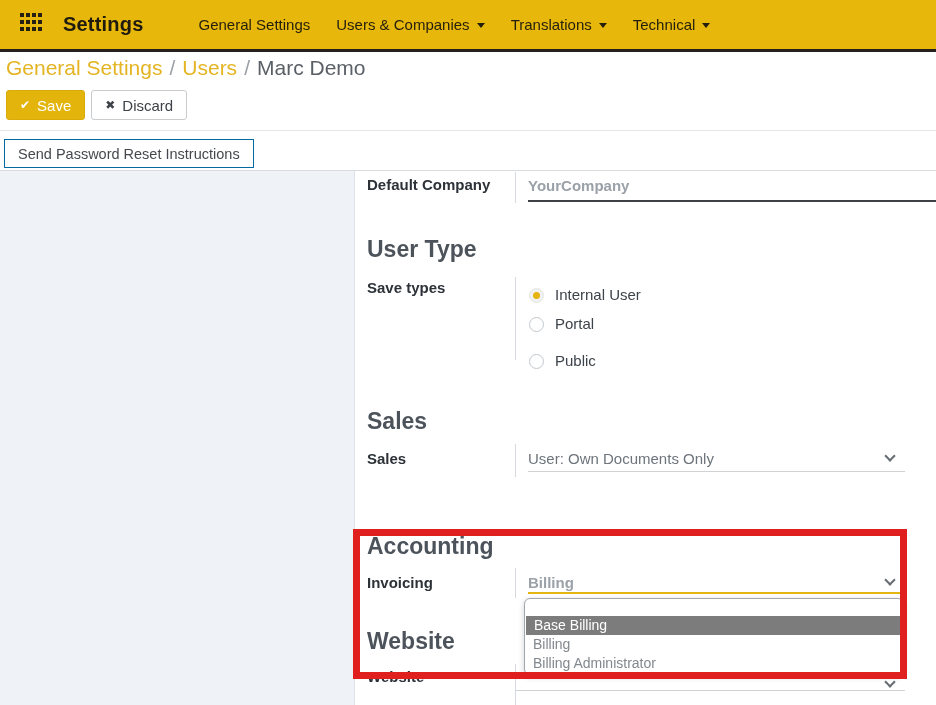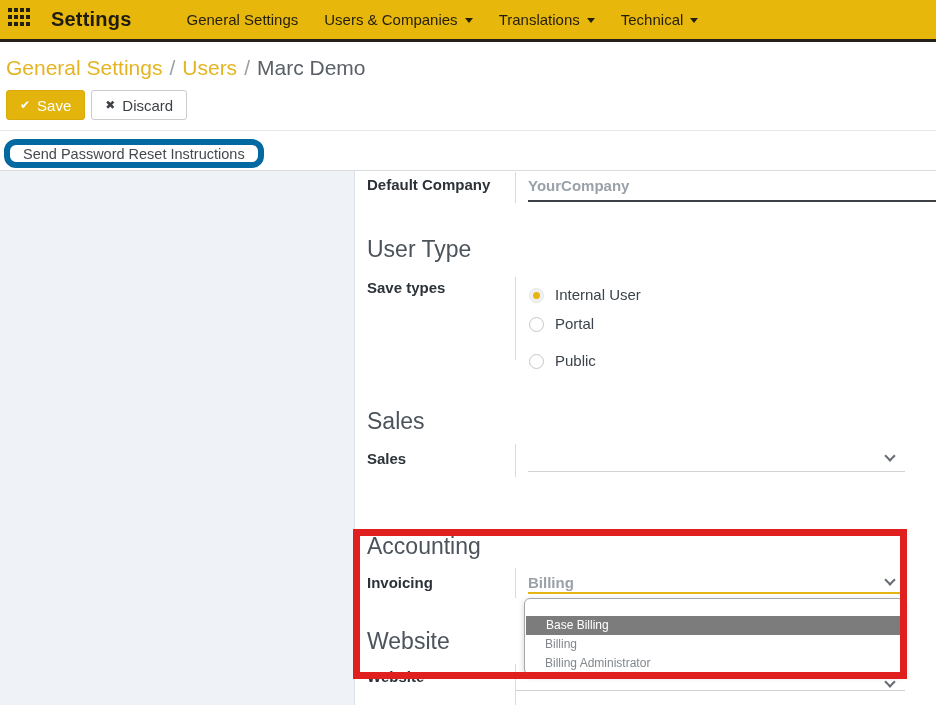--- a/index.html
+++ b/index.html
@@ -1,70 +1,70 @@
 <!DOCTYPE html>
 <html><head>
 <meta charset="utf-8">
 <style>
   * { margin:0; padding:0; box-sizing:border-box; }
   body { font-family:"Liberation Sans", sans-serif; background:#fff; }
   .screen { position:relative; width:936px; height:705px; overflow:hidden; background:#fff; font-family:"Liberation Sans", sans-serif; }
 
   
-  .topbar { position:absolute; left:0; top:0; width:936px; height:42px; background:#e7b70c; border-bottom:3px solid #25211a; display:flex; align-items:center; }
+  .topbar { position:absolute; left:0; top:0; width:936px; height:52px; background:#e7b70c; border-bottom:3px solid #25211a; display:flex; align-items:center;padding-left:12px; }
   .apps-icon { margin-left:8px; width:25px; height:24px; display:grid; grid-template-columns:repeat(4,4px); grid-template-rows:repeat(3,5px); gap:2px; cursor:pointer; }
   .apps-icon span { background:#241f12; width:4px; height:4px; }
   .app-title { margin-left:18px; font-size:20px; font-weight:700; color:#1f1b0e; letter-spacing:.2px; }
   .topmenu { display:flex; align-items:center; margin-left:55px; gap:26px; }
   .topmenu .mitem { font-size:15px; color:#241f0d; display:flex; align-items:center; gap:7px; cursor:pointer; }
   .caret-down { width:0; height:0; border-left:4px solid transparent; border-right:4px solid transparent; border-top:5px solid #241f0d; margin-top:2px; }
 
   
   .breadcrumb { position:absolute; left:6px; top:56px; font-size:21px; color:#8a8f94; }
   .breadcrumb a { color:#e4b422; text-decoration:none; cursor:pointer; }
   .breadcrumb .sep { color:#9aa0a6; margin:0 7px; }
   .breadcrumb .current { color:#5a6066; }
 
   
   .btn-row { position:absolute; left:6px; top:90px; display:flex; gap:6px; }
   .btn { height:30px; display:inline-flex; align-items:center; gap:7px; padding:0 13px; font-size:15px; border-radius:3px; cursor:pointer; border:1px solid transparent; }
   .btn-save { background:#e2b40c; color:#ffffff; border-color:#d8ab09; }
   .btn-discard { background:#ffffff; color:#3d4248; border-color:#c9cccf; }
   .btn .ic { font-size:12px; }
   .divider1 { position:absolute; left:0; top:130px; width:936px; height:1px; background:#e4e6e8; }
-  .btn-reset { position:absolute; left:4px; top:139px; height:29px; padding:0 13px; background:#fff; border:6px solid #0369a1; border-radius:12px; font-size:14.5px; color:#45494e; display:inline-flex; align-items:center; cursor:pointer; }
+  .btn-reset { position:absolute; left:4px; top:139px; height:29px; padding:0 13px; background:#fff; border:1px solid #0369a1; border-radius:0; font-size:14.5px; color:#45494e; display:inline-flex; align-items:center; cursor:pointer; }
   .divider2 { position:absolute; left:0; top:170px; width:936px; height:1px; background:#d9dcdf; }
 
   
   .sidebar { position:absolute; left:0; top:171px; width:355px; height:534px; background:#eff3f8; border-right:1px solid #dde2e7; }
   .formarea { position:absolute; left:356px; top:171px; width:580px; height:534px; background:#fff; }
 
   .flabel { position:absolute; font-size:15px; font-weight:700; color:#2c3238; }
   .fvalue { position:absolute; font-size:15px; }
   .muted { color:#9aa1a8;font-weight:bold; }
   .midgray { color:#6d747b; }
-  .heading { position:absolute; font-size:23px; font-weight:400; color:#4c535b; }
+  .heading { position:absolute; font-size:23px; font-weight:700; color:#4c535b; }
   .vsep { position:absolute; width:1px; background:#d6dade; }
   .hline { position:absolute; height:1px; background:#cfd3d6; }
   .chev { position:absolute; width:8px; height:8px; border-right:2px solid #676d73; border-bottom:2px solid #676d73; transform:rotate(45deg); }
 
   
   .radio-row { position:absolute; display:flex; align-items:flex-end; gap:11px; cursor:pointer; }
   .radio { width:15px; height:15px; border-radius:50%; border:1px solid #c3c8cd; background:#fff; position:relative; }
   .radio.sel { border-color:#e6e6e6; background:#f1f1f1; }
   .radio.sel::after { content:""; position:absolute; left:3px; top:3px; width:7px; height:7px; border-radius:50%; background:#e5b411; }
   .radio-label { font-size:15px; color:#3c434a; }
 
   
   .underline-dark { position:absolute; height:2px; background:#3d4146; }
   .underline-gold { position:absolute; height:2px; background:#e5b511; }
 
   
   .dd-panel { position:absolute; left:524px; top:598px; width:380px; height:77px; background:#fff; border:1px solid #a2a7ac; border-radius:6px; box-shadow:0 2px 6px rgba(0,0,0,.18); z-index:4; overflow:hidden; }
-  .dd-opt { height:19px; line-height:19px; font-size:12px; color:#82888e; padding-left:20px; cursor:pointer; }
+  .dd-opt { height:19px; line-height:19px; font-size:14px; color:#82888e; padding-left:8px; cursor:pointer; }
   .dd-opt.blank { height:17px; }
   .dd-opt.hl { background:#7c7c7c; color:#ffffff; margin:0 1px; }
 
   
   .redbox { position:absolute; left:353px; top:529px; width:554px; height:150px; border:7px solid #e01f1f; z-index:10; pointer-events:none; }
 </style>
 </head>
 <body>
 
 <div class="screen">
@@ -144,20 +144,21 @@
     <span class="radio-label">Portal</span>
   </div>
   <div class="radio-row" style="left:529px; top:352px;">
     <span class="radio"></span>
     <span class="radio-label">Public</span>
   </div>
 
   <div class="heading" style="left:367px; top:408px;">Sales</div>
   <div class="flabel" style="left:367px; top:450px;">Sales</div>
   <div class="vsep" style="left:515px; top:444px; height:33px;"></div>
+  <div class="fvalue midgray" style="left:528px; top:450px;">User: Own Documents Only</div>
   <div class="chev" style="left:886px; top:452px;"></div>
   <div class="hline" style="left:528px; top:471px; width:377px;"></div>
 
   <div class="heading" style="left:367px; top:533px;">Accounting</div>
   <div class="flabel" style="left:367px; top:574px;">Invoicing</div>
   <div class="vsep" style="left:515px; top:568px; height:30px;"></div>
   <div class="fvalue muted" style="left:528px; top:574px;">Billing</div>
   <div class="chev" style="left:886px; top:576px;"></div>
   <div class="underline-gold" style="left:528px; top:592px; width:377px;"></div>
 

